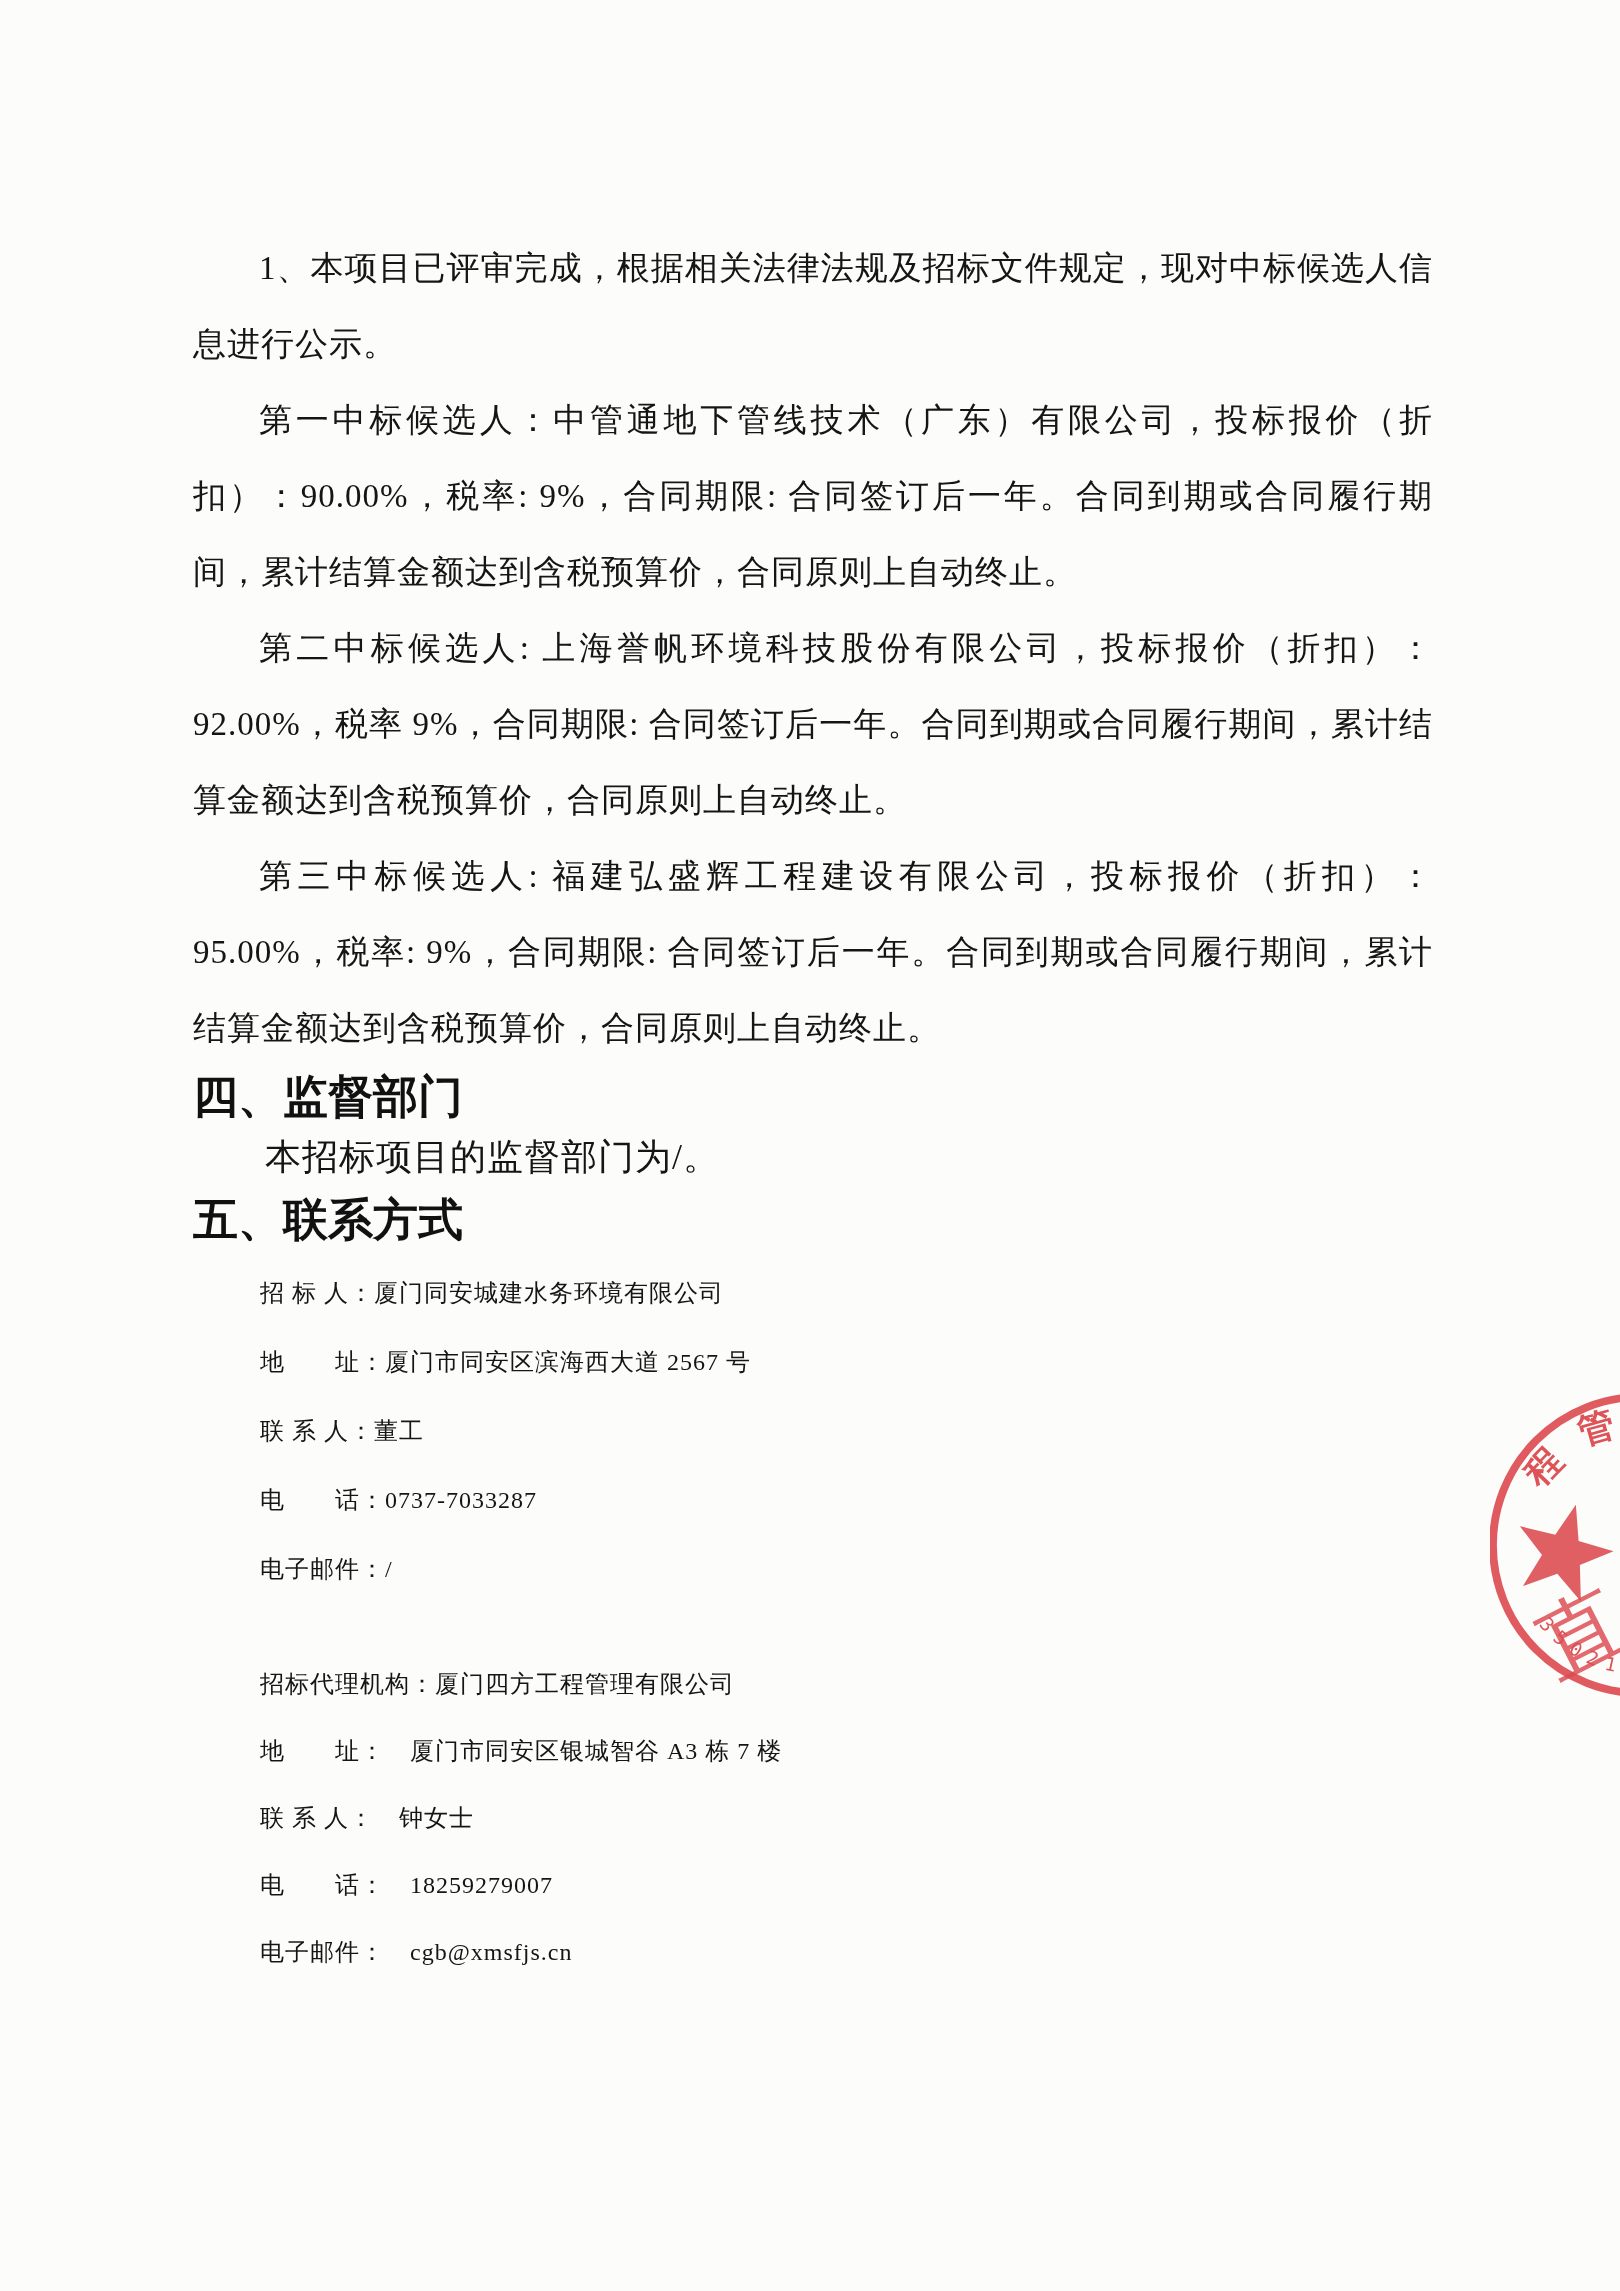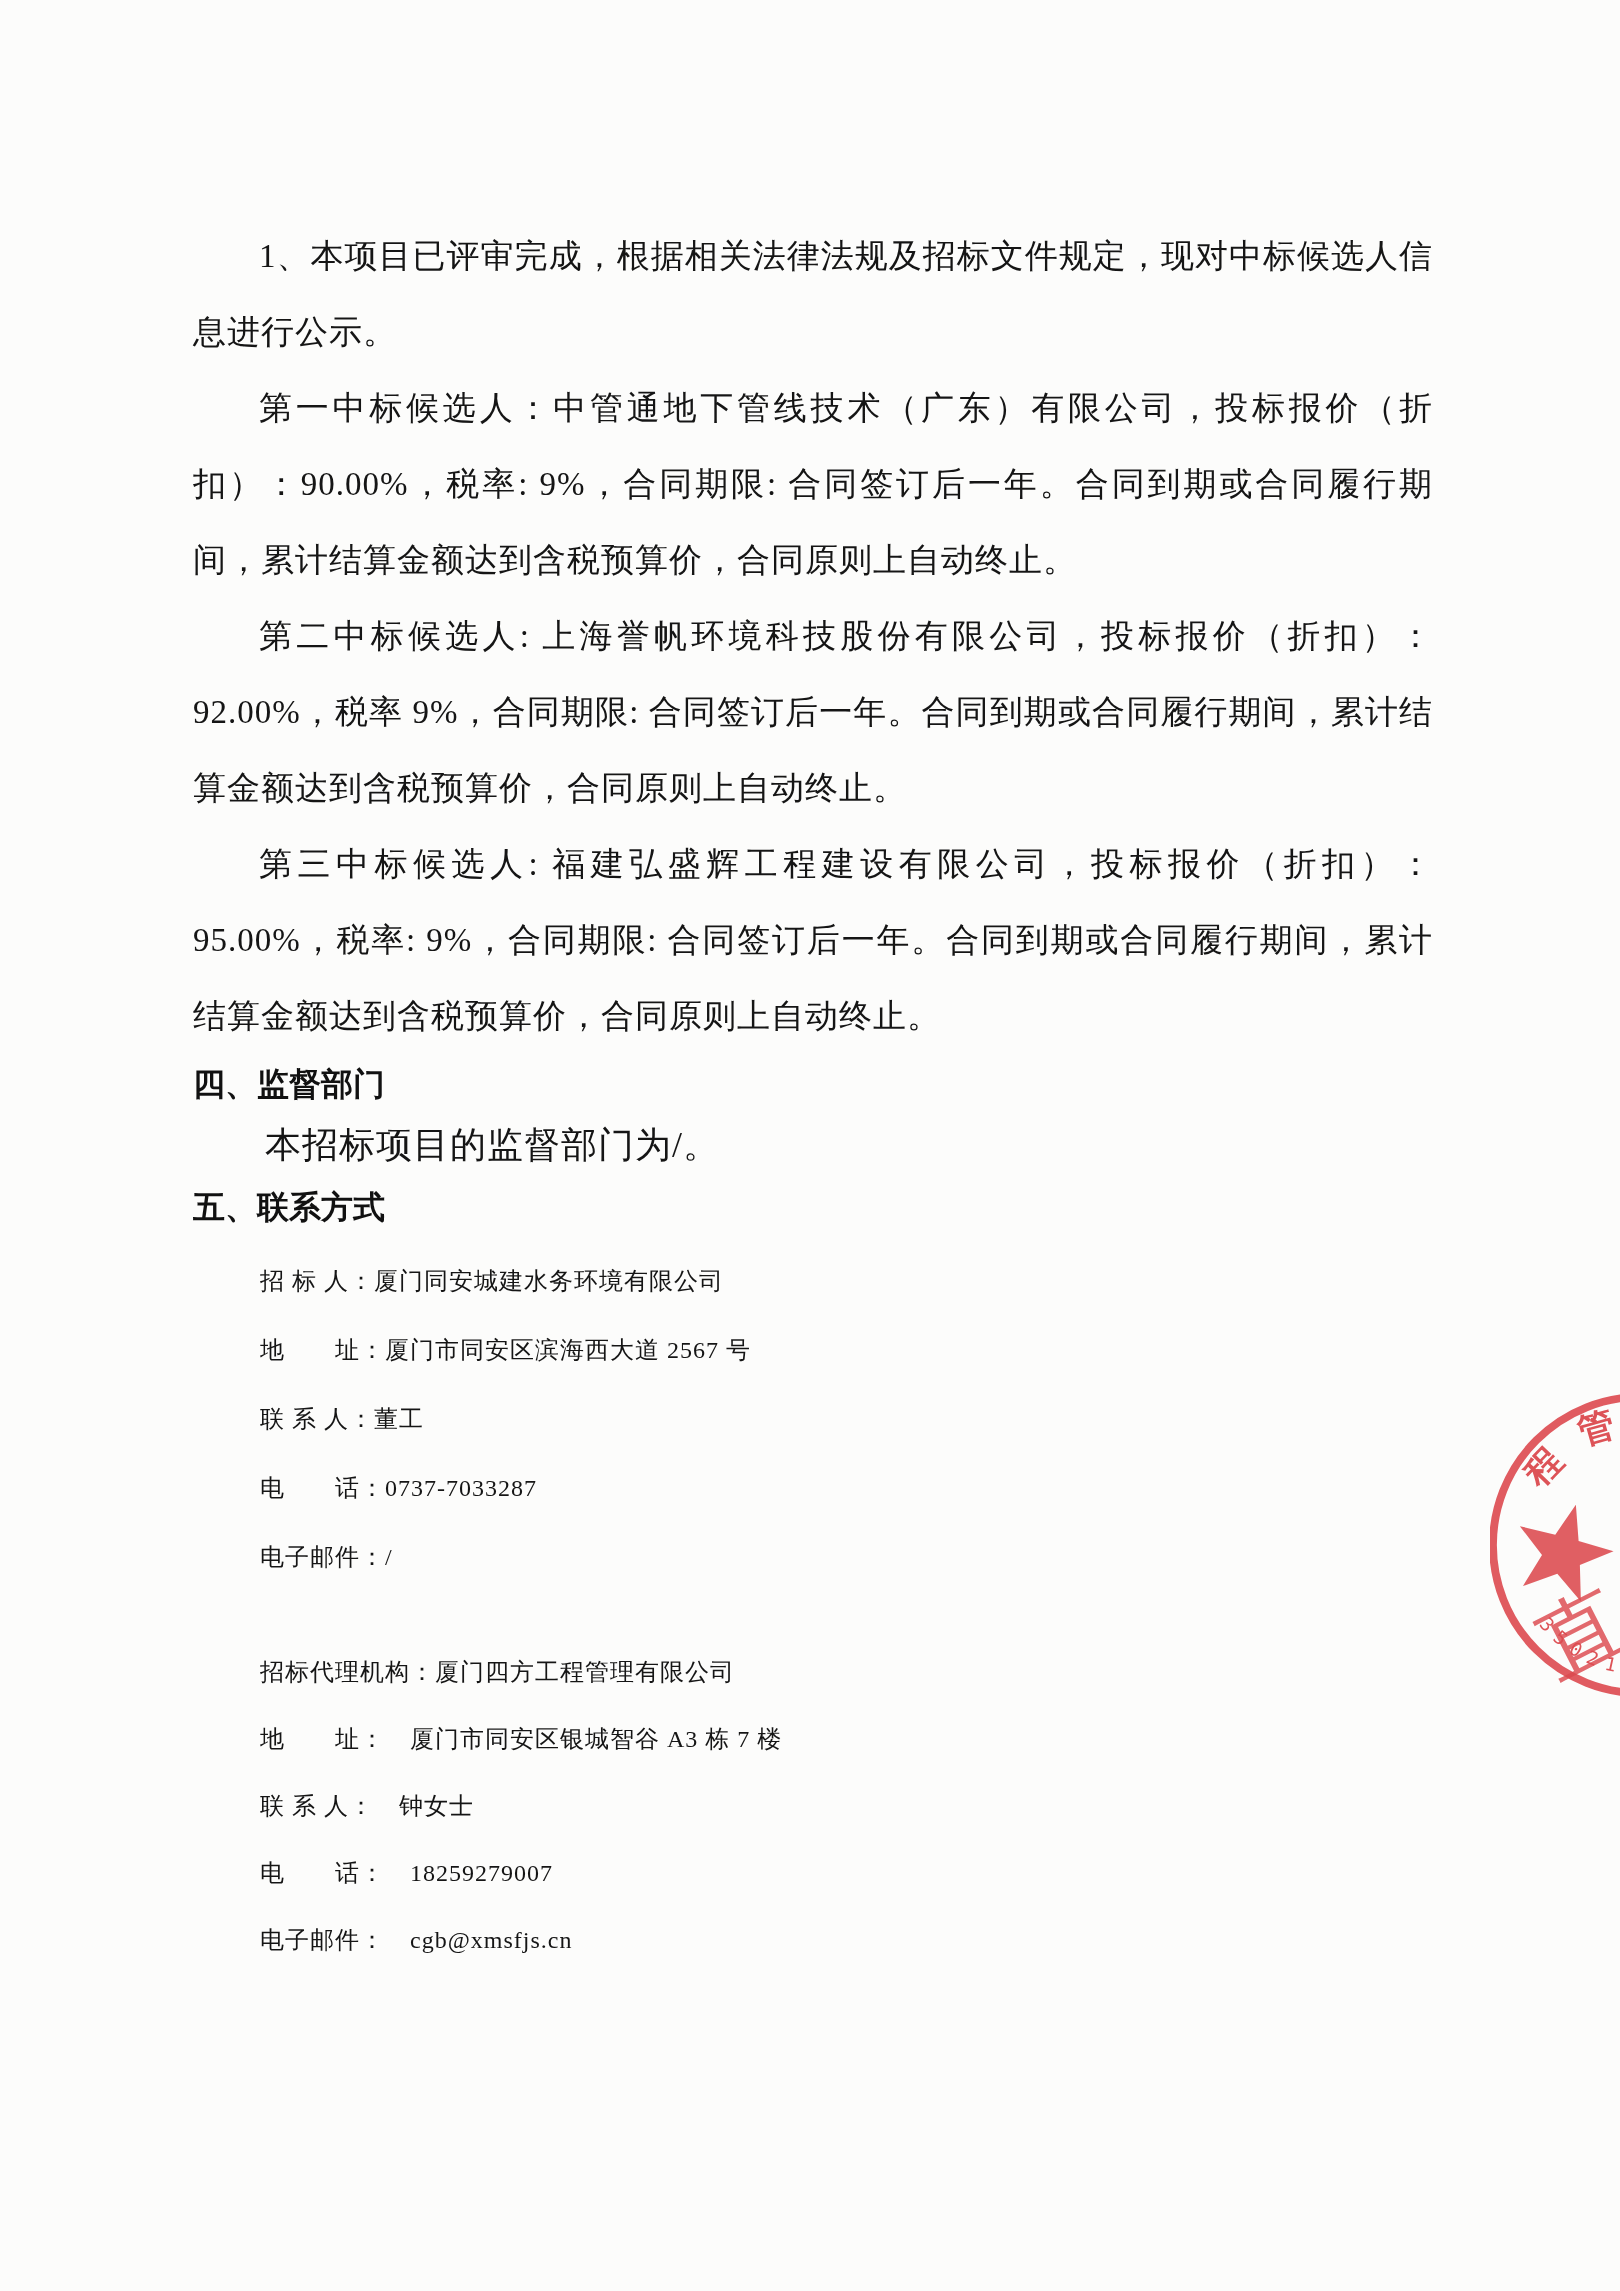--- a/index.html
+++ b/index.html
@@ -6,36 +6,36 @@
   .page{
     position:relative;
     width:1620px;height:2292px;
     background:#fcfcfb;
     overflow:hidden;
     font-family:"Liberation Serif","DejaVu Serif",serif;
     color:#151515;
   }
   .content{
     position:absolute;
-    left:193px;top:218px;
+    left:193px;top:230px;
     width:1240px;
   }
   .para{
     margin:0;
     font-size:33px;
     line-height:76px;
     text-align:justify;
     text-indent:2em;
     letter-spacing:1px;
   }
   .sec-heading{
     margin:0;
     font-family:"Liberation Sans","DejaVu Sans",sans-serif;
     font-weight:700;
-    font-size:32px;
+    font-size:45px;
     line-height:61px;
     color:#111;
   }
   .sec-heading.contact-h{line-height:63px;}
   .sup-body{
     margin:0;
     font-size:36px;
     line-height:61px;
     text-indent:2em;
     letter-spacing:1px;

